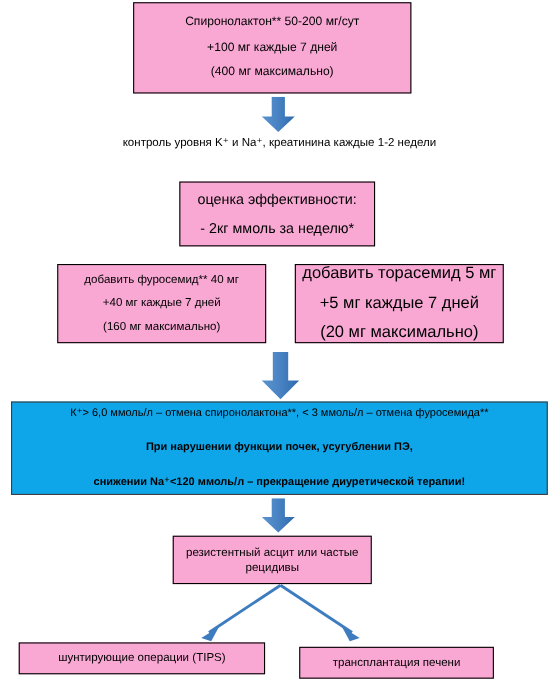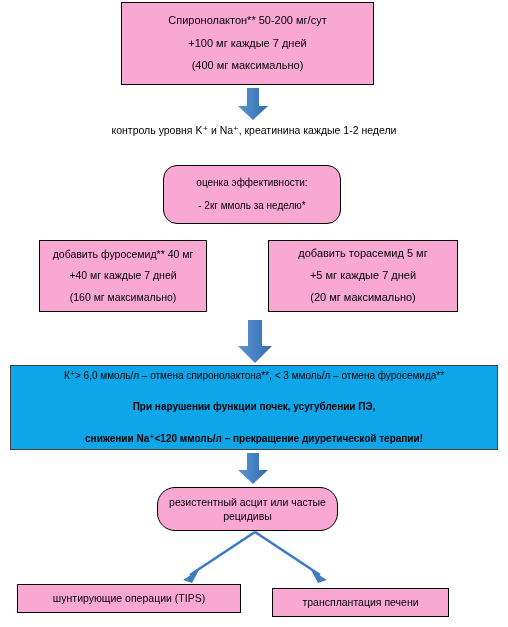--- a/index.html
+++ b/index.html
@@ -43,50 +43,48 @@
 
   #label-monitoring {
     position: absolute;
     left: 0px; top: 124px; width: 508px;
     text-align: center;
     font-size: 10.5px;
   }
 
   #box-efficacy {
     left: 163px; top: 165px; width: 178px; height: 59px;
-    font-size: 10px;
-    border-radius: 14px;
+    font-size: 13px;
   }
   #box-efficacy .line { margin: 5px 0; }
 
   #box-furosemide {
-    left: 39px; top: 240px; width: 168px; height: 72px;
+    left: 52px; top: 240px; width: 190px; height: 72px;
     font-size: 10.5px;
   }
   #box-furosemide .line { margin: 4px 0; }
 
   #box-torasemide {
     left: 268px; top: 240px; width: 190px; height: 72px;
-    font-size: 11px;
+    font-size: 15px;
   }
   #box-torasemide .line { margin: 4px 0; }
 
   #box-warning {
     left: 10px; top: 365px; width: 488px; height: 85px;
     background: #0ea5e9;
     border: 1px solid #3f3f3f;
     font-size: 10px;
   }
   #box-warning .line { margin: 3px 0; }
   #box-warning .bold { font-weight: bold; margin-top: 16px; }
 
   #box-refractory {
     left: 157px; top: 487px; width: 181px; height: 44px;
     font-size: 10.5px;
-    border-radius: 18px;
   }
   #box-refractory .line { line-height: 1.35; }
 
   #box-tips {
     left: 17px; top: 584px; width: 224px; height: 29px;
     font-size: 10.5px;
   }
   #box-transplant {
     left: 272px; top: 588px; width: 177px; height: 29px;
     font-size: 10.5px;

